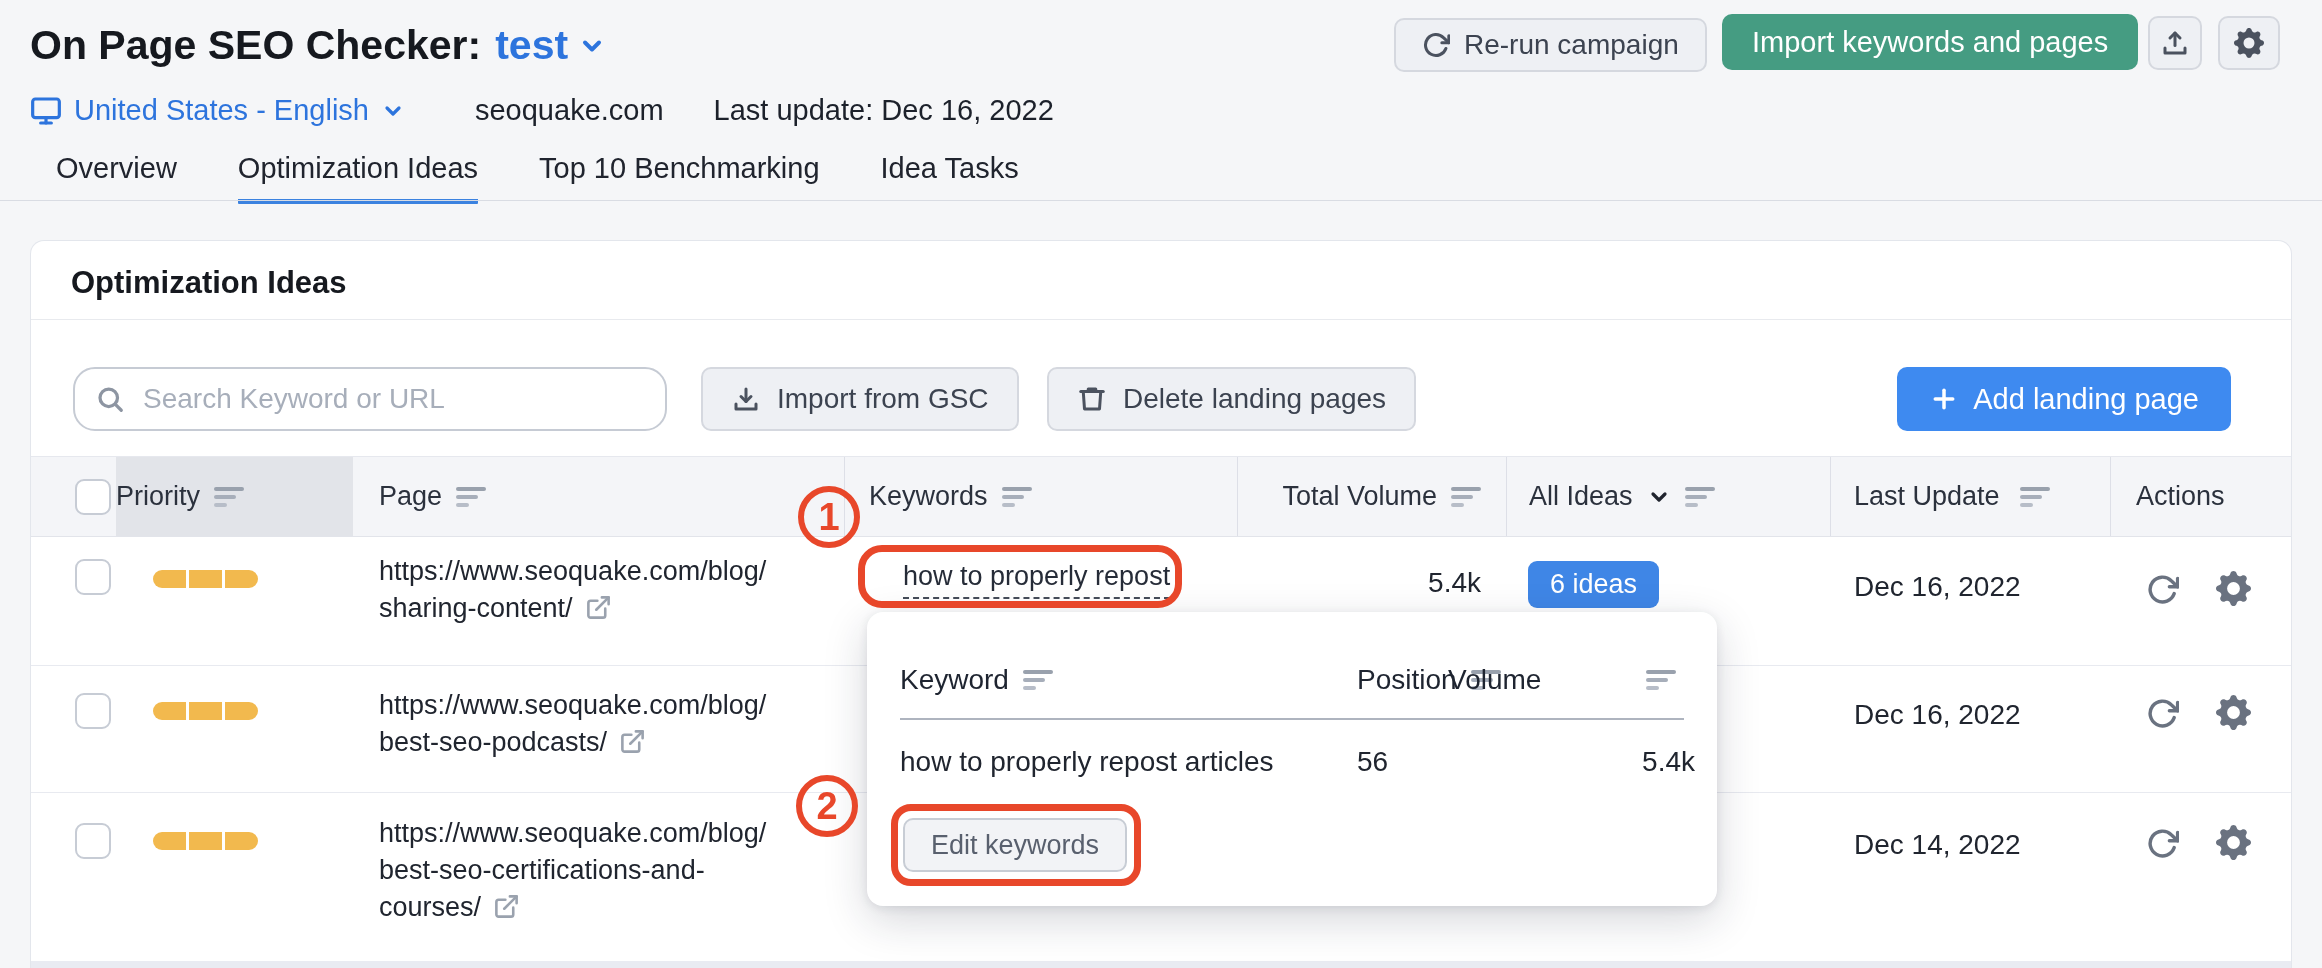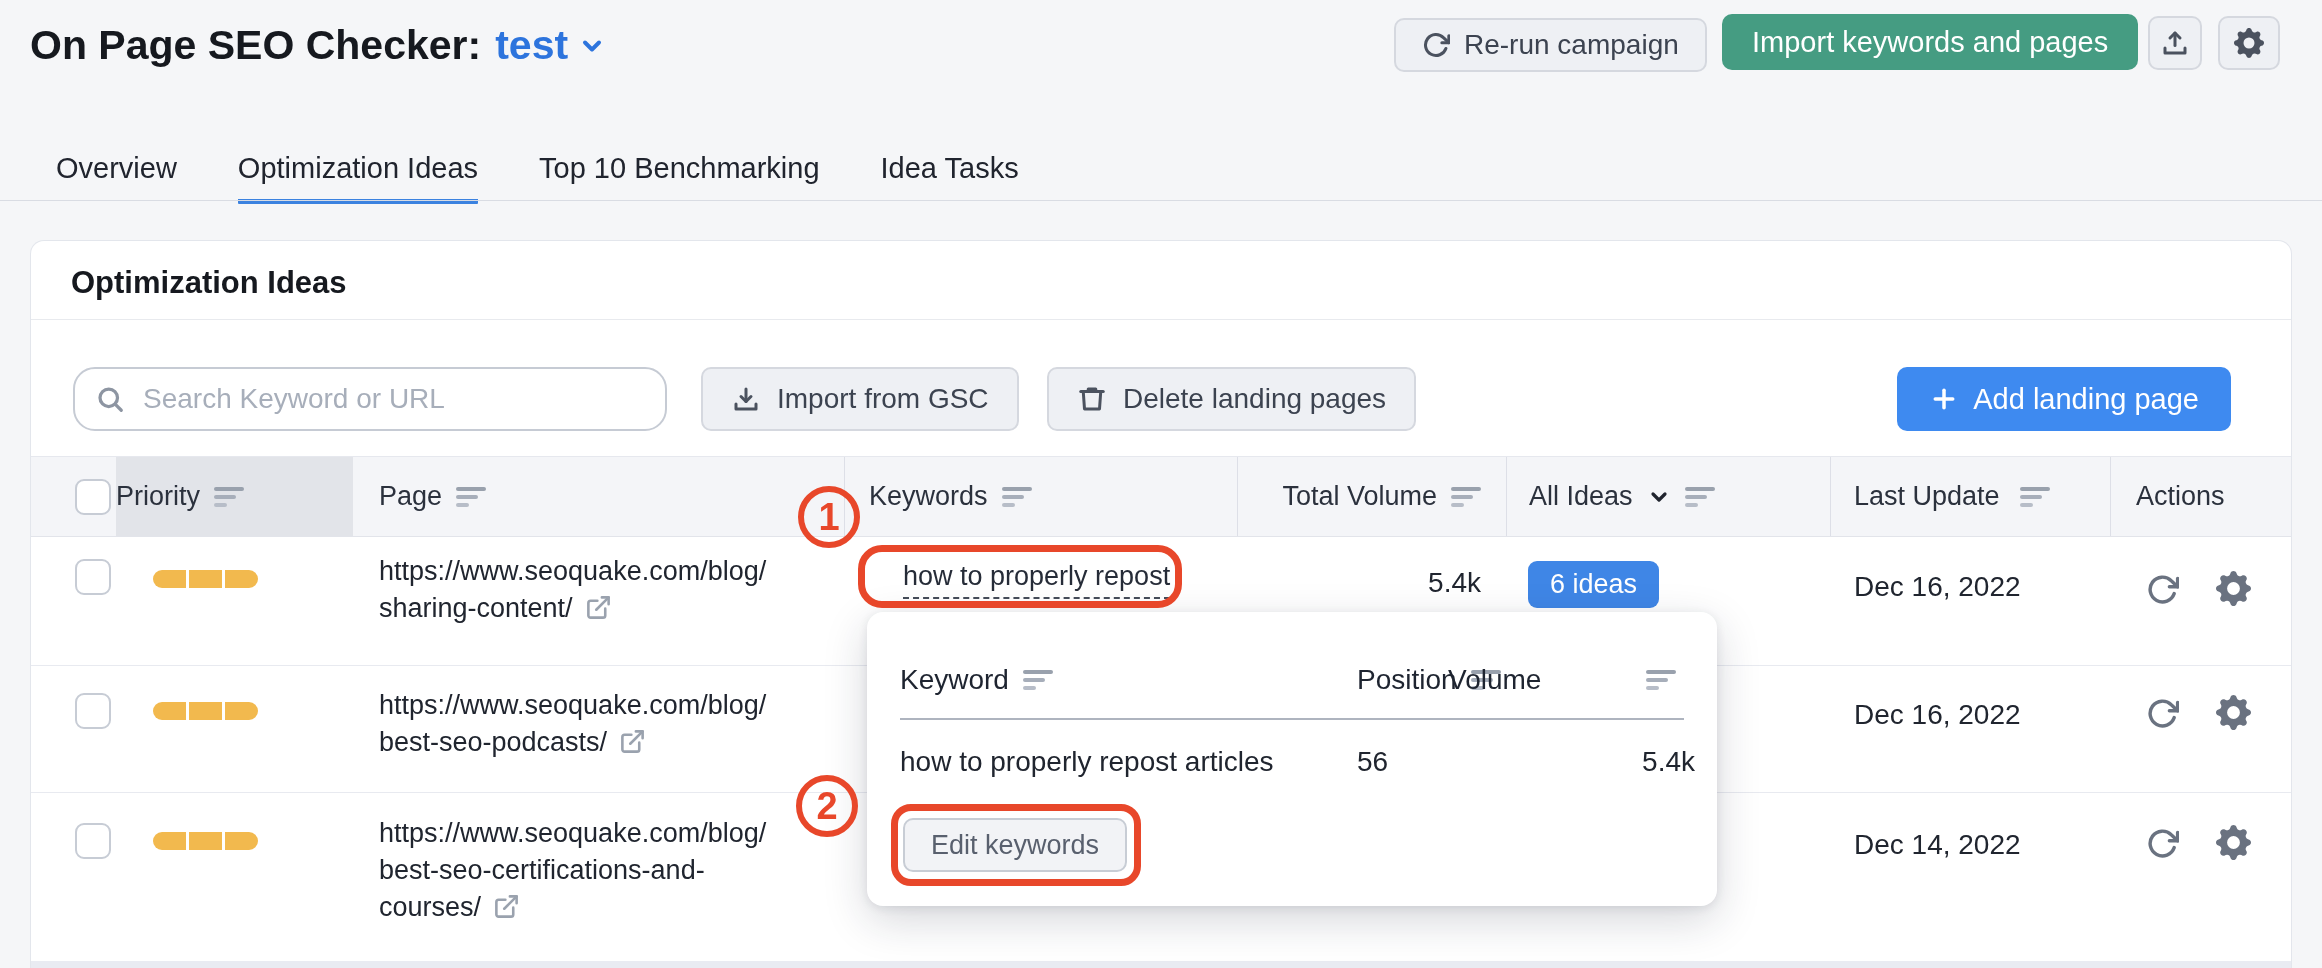--- a/index.html
+++ b/index.html
@@ -147,20 +147,39 @@
   </button>
 
   <button class="abs btn btn-gray btn-square btn-settings">
     <span class="icon">
       <svg width="30" height="30" viewBox="0 0 16 16" fill="#4b525f">
           <path fill-rule="evenodd" d="M9.405 1.05c-.413-1.4-2.397-1.4-2.81 0l-.1.34a1.464 1.464 0 0 1-2.105.872l-.31-.17c-1.283-.698-2.686.705-1.987 1.987l.169.311c.446.82.023 1.841-.872 2.105l-.34.1c-1.4.413-1.4 2.397 0 2.81l.34.1c.895.264 1.318 1.285.872 2.105l-.17.31c-.698 1.283.705 2.686 1.987 1.987l.311-.169a1.464 1.464 0 0 1 2.105.872l.1.34c.413 1.4 2.397 1.4 2.81 0l.1-.34a1.464 1.464 0 0 1 2.105-.872l.31.17c1.283.698 2.686-.705 1.987-1.987l-.169-.311a1.464 1.464 0 0 1 .872-2.105l.34-.1c1.4-.413 1.4-2.397 0-2.81l-.34-.1a1.464 1.464 0 0 1-.872-2.105l.17-.31c.698-1.283-.705-2.686-1.987-1.987l-.311.169a1.464 1.464 0 0 1-2.105-.872l-.1-.34zM8 10.93a2.93 2.93 0 1 1 0-5.86 2.93 2.93 0 0 1 0 5.86z"></path>
         </svg>
     </span>
   </button>
 
+  <div class="abs subheader">
+    <span class="loc-link">
+      <span class="icon">
+        <svg width="32" height="32" viewBox="0 0 24 24" fill="none" stroke="#2d74dd" stroke-width="2.4" stroke-linecap="round" stroke-linejoin="round">
+            <rect x="2" y="3" width="20" height="14" rx="2"></rect>
+            <line x1="8" y1="21" x2="16" y2="21"></line>
+            <line x1="12" y1="17" x2="12" y2="21"></line>
+          </svg>
+      </span>
+      <span>United States - English</span>
+      <span class="icon">
+        <svg width="24" height="24" viewBox="0 0 24 24" fill="none" stroke="#2d74dd" stroke-width="3.2" stroke-linecap="round" stroke-linejoin="round">
+            <polyline points="6 9 12 15 18 9"></polyline>
+          </svg>
+      </span>
+    </span>
+    <span class="sub-domain">seoquake.com</span>
+    <span class="sub-update">Last update: Dec 16, 2022</span>
+  </div>
 
   <div class="abs tabs">
     <span class="tab">Overview</span>
     <span class="tab active">Optimization Ideas</span>
     <span class="tab">Top 10 Benchmarking</span>
     <span class="tab">Idea Tasks</span>
   </div>
   <div class="abs tabs-divider"></div>
 
   <div class="abs card">

